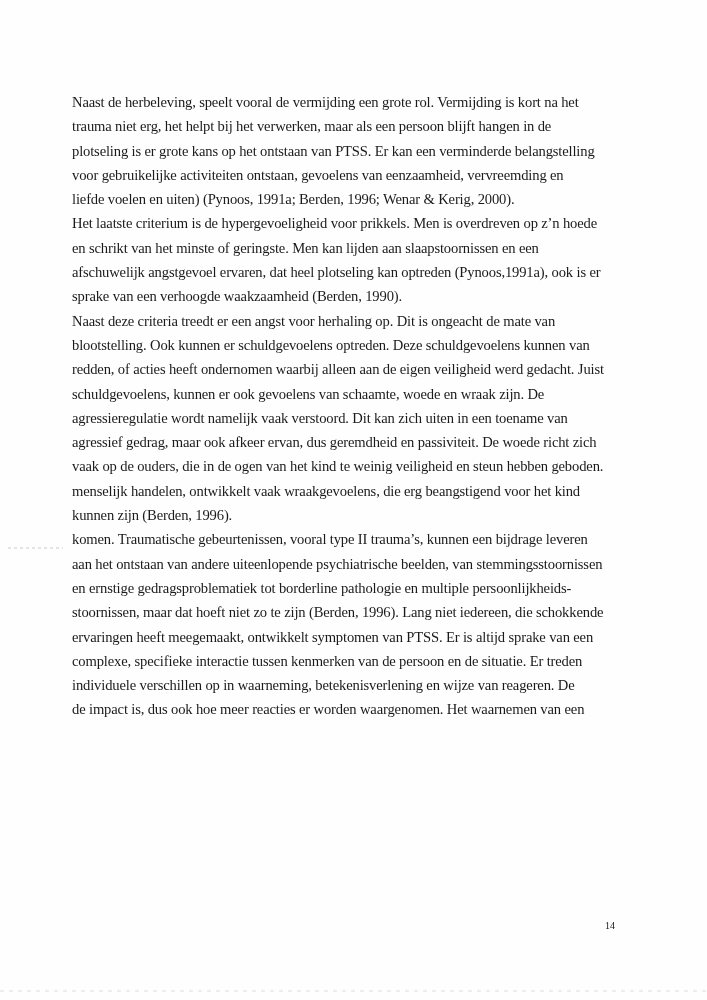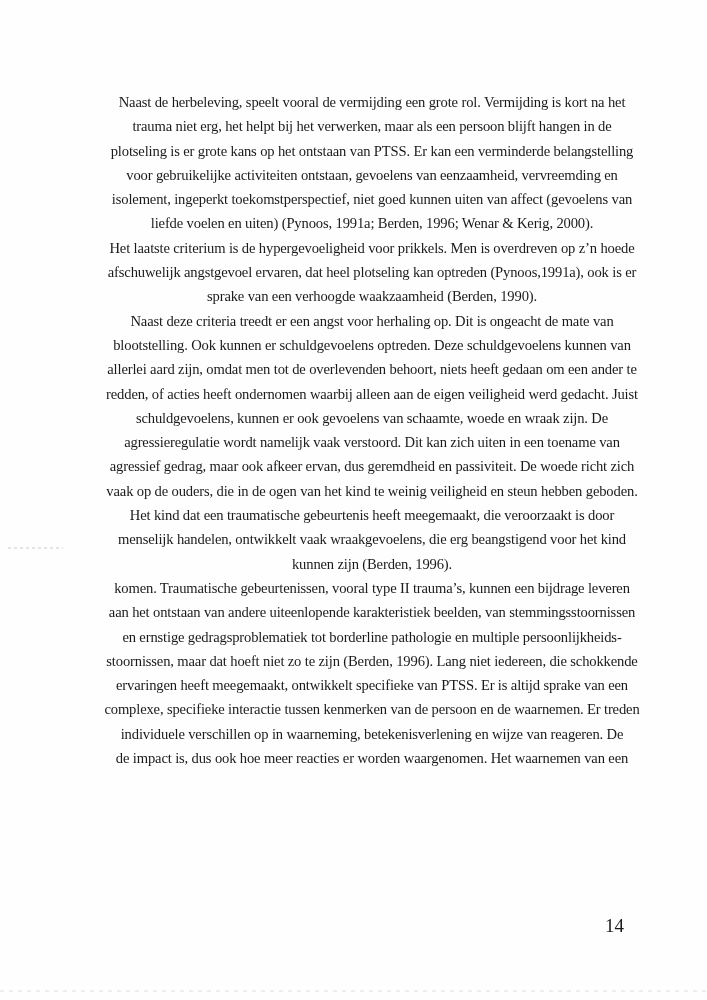--- a/index.html
+++ b/index.html
@@ -26,27 +26,26 @@
       left: 72px;
       top: 90px;
       width: 600px;
     }
     .line {
       font-size: 14.6px;
       line-height: 24.3px;
       height: 24.3px;
       white-space: nowrap;
       letter-spacing: -0.15px;
-      text-align: center;
     }
     .page-number {
       position: absolute;
       left: 605px;
       top: 917px;
-      font-size: 19px;
+      font-size: 10px;
       line-height: 18px;
     }
     .scan-mark {
       position: absolute;
       left: 8px;
       top: 547px;
       width: 55px;
       height: 2px;
       background: repeating-linear-gradient(90deg, #d9d9d9 0 3px, transparent 3px 6px);
       opacity: 0.7;
@@ -65,42 +64,40 @@
 <body>
 
 <div class="page">
   <div class="scan-mark"></div>
 
   <div class="body-text">
     <div class="line">Naast de herbeleving, speelt vooral de vermijding een grote rol. Vermijding is kort na het</div>
     <div class="line">trauma niet erg, het helpt bij het verwerken, maar als een persoon blijft hangen in de</div>
     <div class="line">plotseling is er grote kans op het ontstaan van PTSS. Er kan een verminderde belangstelling</div>
     <div class="line">voor gebruikelijke activiteiten ontstaan, gevoelens van eenzaamheid, vervreemding en</div>
-    <div class="line">isolement, ingeperkt toekomstperspectief, niet goed kunnen uiten van affect (gevoelens van</div>
     <div class="line">liefde voelen en uiten) (Pynoos, 1991a; Berden, 1996; Wenar &amp; Kerig, 2000).</div>
     <div class="line">Het laatste criterium is de hypergevoeligheid voor prikkels. Men is overdreven op z’n hoede</div>
+    <div class="line">en schrikt van het minste of geringste. Men kan lijden aan slaapstoornissen en een</div>
     <div class="line">afschuwelijk angstgevoel ervaren, dat heel plotseling kan optreden (Pynoos,1991a), ook is er</div>
     <div class="line">sprake van een verhoogde waakzaamheid (Berden, 1990).</div>
     <div class="line">Naast deze criteria treedt er een angst voor herhaling op. Dit is ongeacht de mate van</div>
     <div class="line">blootstelling. Ook kunnen er schuldgevoelens optreden. Deze schuldgevoelens kunnen van</div>
-    <div class="line">allerlei aard zijn, omdat men tot de overlevenden behoort, niets heeft gedaan om een ander te</div>
     <div class="line">redden, of acties heeft ondernomen waarbij alleen aan de eigen veiligheid werd gedacht. Juist</div>
     <div class="line">schuldgevoelens, kunnen er ook gevoelens van schaamte, woede en wraak zijn. De</div>
     <div class="line">agressieregulatie wordt namelijk vaak verstoord. Dit kan zich uiten in een toename van</div>
     <div class="line">agressief gedrag, maar ook afkeer ervan, dus geremdheid en passiviteit. De woede richt zich</div>
     <div class="line">vaak op de ouders, die in de ogen van het kind te weinig veiligheid en steun hebben geboden.</div>
-    <div class="line">Het kind dat een traumatische gebeurtenis heeft meegemaakt, die veroorzaakt is door</div>
     <div class="line">menselijk handelen, ontwikkelt vaak wraakgevoelens, die erg beangstigend voor het kind</div>
     <div class="line">kunnen zijn (Berden, 1996).</div>
     <div class="line">komen. Traumatische gebeurtenissen, vooral type II trauma’s, kunnen een bijdrage leveren</div>
-    <div class="line">aan het ontstaan van andere uiteenlopende karakteristiek beelden, van stemmingsstoornissen</div>
+    <div class="line">aan het ontstaan van andere uiteenlopende psychiatrische beelden, van stemmingsstoornissen</div>
     <div class="line">en ernstige gedragsproblematiek tot borderline pathologie en multiple persoonlijkheids-</div>
     <div class="line">stoornissen, maar dat hoeft niet zo te zijn (Berden, 1996). Lang niet iedereen, die schokkende</div>
-    <div class="line">ervaringen heeft meegemaakt, ontwikkelt specifieke van PTSS. Er is altijd sprake van een</div>
-    <div class="line">complexe, specifieke interactie tussen kenmerken van de persoon en de waarnemen. Er treden</div>
+    <div class="line">ervaringen heeft meegemaakt, ontwikkelt symptomen van PTSS. Er is altijd sprake van een</div>
+    <div class="line">complexe, specifieke interactie tussen kenmerken van de persoon en de situatie. Er treden</div>
     <div class="line">individuele verschillen op in waarneming, betekenisverlening en wijze van reageren. De</div>
     <div class="line">de impact is, dus ook hoe meer reacties er worden waargenomen. Het waarnemen van een</div>
   </div>
 
   <div class="page-number">14</div>
 
   <div class="scan-bottom"></div>
 </div>
 
 </body></html>

